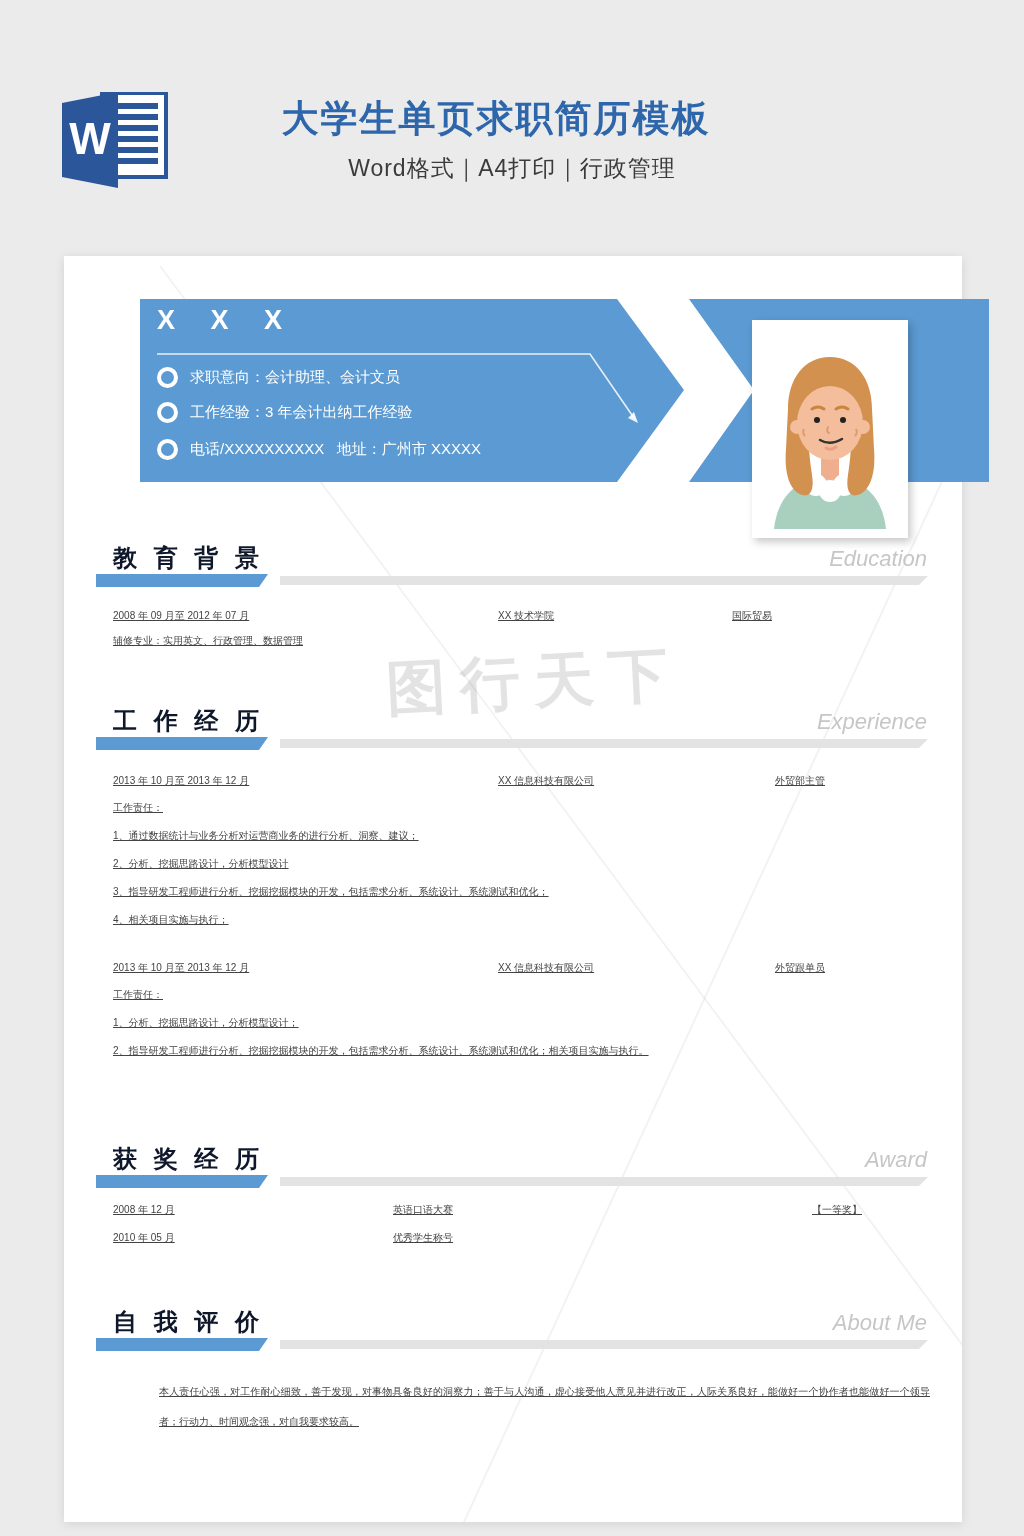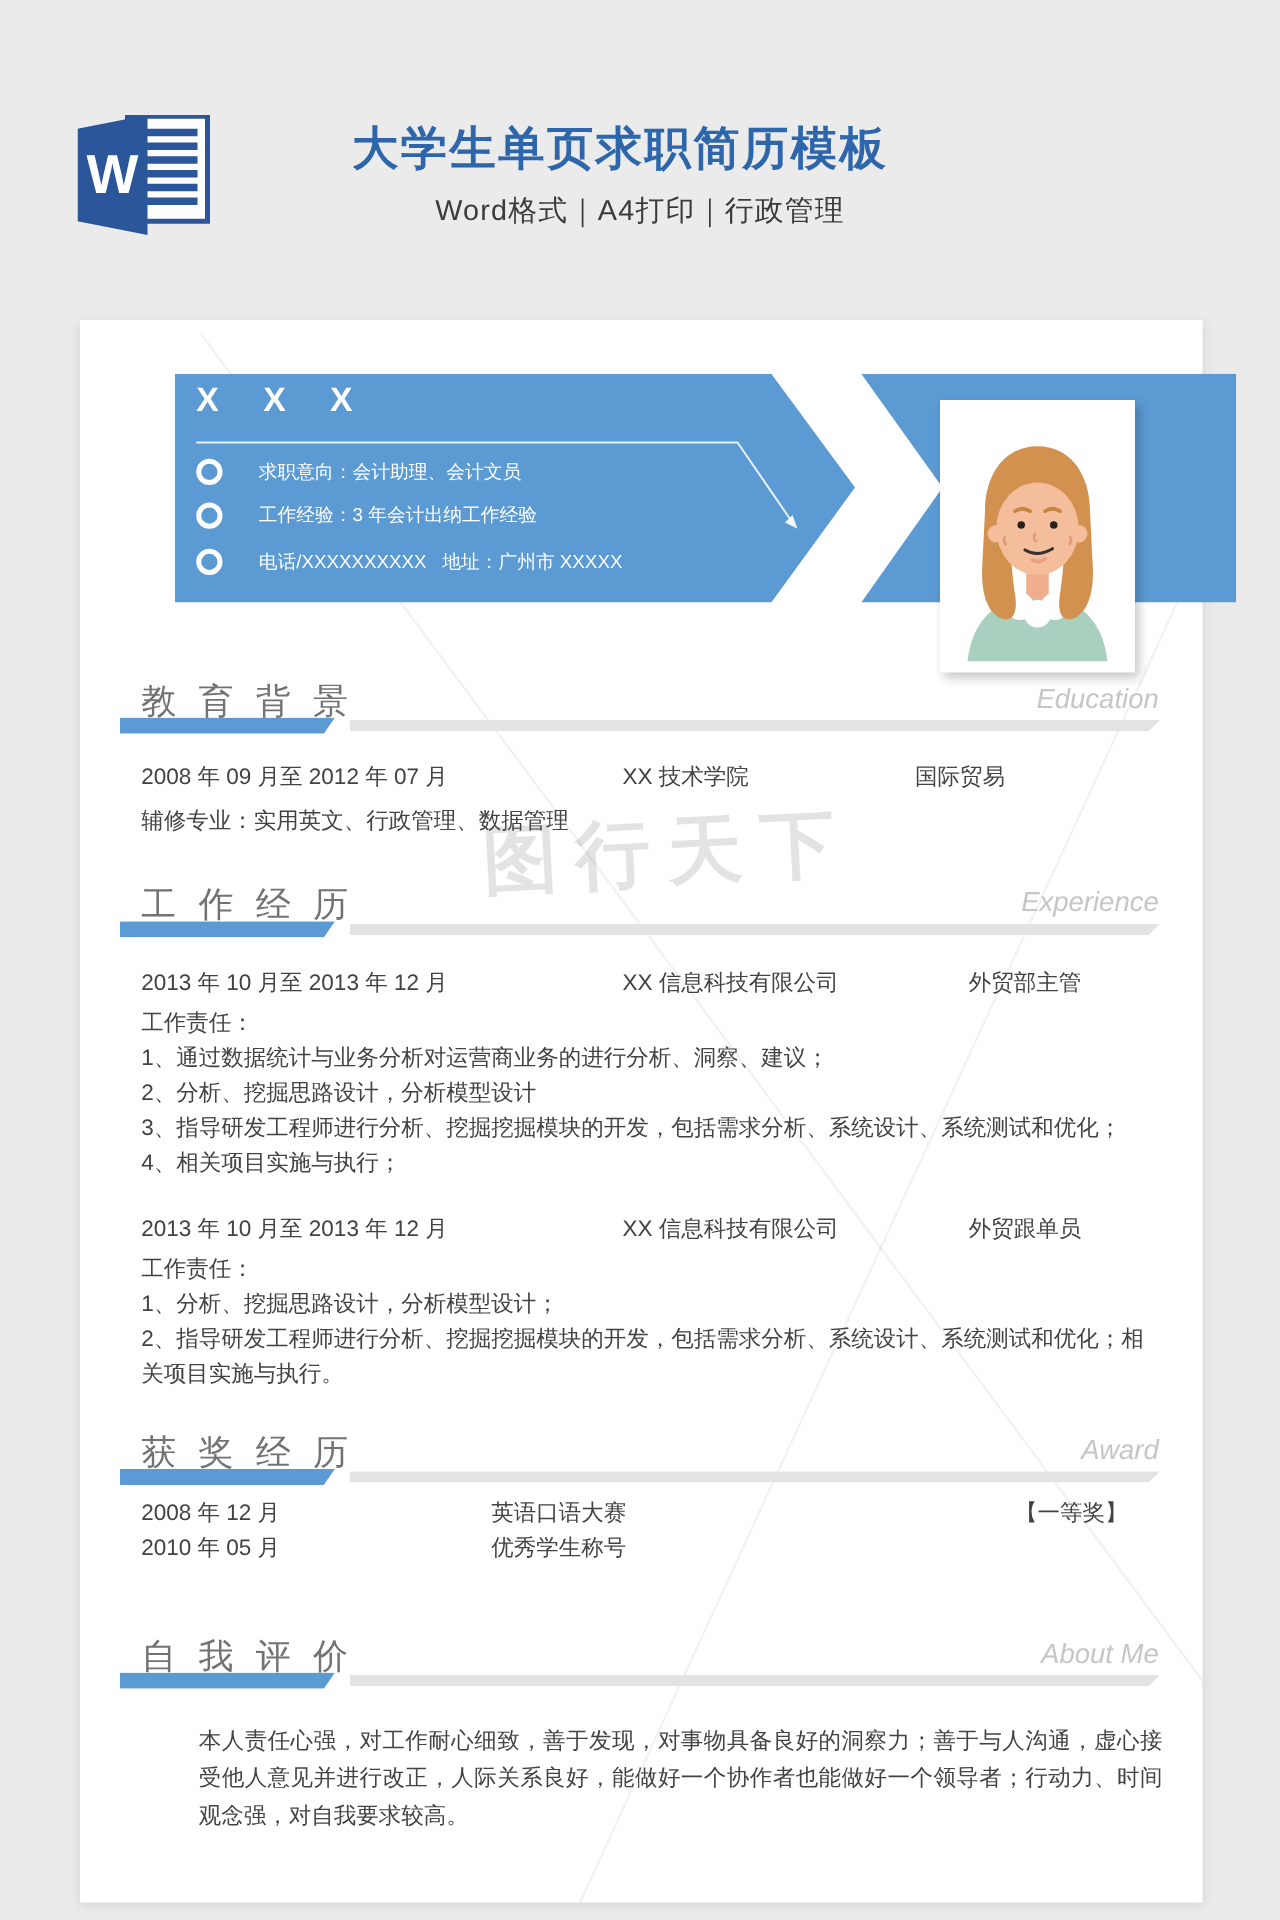--- a/index.html
+++ b/index.html
@@ -20,41 +20,41 @@
   .wm-lines{position:absolute;left:0;top:0;width:898px;height:1266px;pointer-events:none;}
   .wm-text{position:absolute;left:322px;top:386px;font-family:"DejaVu Serif",serif;
     font-size:60px;font-weight:bold;letter-spacing:14px;color:rgba(0,0,0,0.11);
     transform:rotate(-3deg);white-space:nowrap;}
 
   
   .banner{position:absolute;left:32px;top:43px;width:849px;height:204px;margin-left:44px;}
   .banner svg.banner-shapes{position:absolute;left:0;top:0;}
   .banner-name{position:absolute;left:17px;top:6px;color:#ffffff;font-size:27px;
     font-weight:bold;letter-spacing:14px;}
-  .bullet{position:absolute;left:17px;display:flex;align-items:center;height:22px;gap:17px;}
+  .bullet{position:absolute;left:17px;display:flex;align-items:center;height:22px;}
   .bullet .ring{width:13px;height:13px;border:4px solid #ffffff;border-radius:50%;
     margin-right:12px;flex:0 0 auto;}
   .bullet .btxt{color:#ffffff;font-size:15px;white-space:pre;}
 
   
   .photo-card{position:absolute;left:688px;top:64px;width:156px;height:218px;background:#ffffff;
     box-shadow:3px 4px 8px rgba(0,0,0,0.22);display:flex;align-items:center;justify-content:center;}
 
   
   .section{position:absolute;left:32px;width:849px;}
   .sec-head{position:relative;height:30px;}
-  .sec-title{position:absolute;left:17px;top:0;font-size:28px;font-weight:400;
-    color:#737373;letter-spacing:5px;}
+  .sec-title{position:absolute;left:17px;top:0;font-size:24px;font-weight:700;
+    color:#0f172a;letter-spacing:5px;}
   .sec-en{position:absolute;right:18px;bottom:0;font-size:22px;font-style:italic;color:#c6c6c6;}
   .sec-bar{position:relative;height:13px;margin-top:2px;}
   .bar-blue{position:absolute;left:0;top:0;width:172px;height:13px;background:#5b9ad2;
     clip-path:polygon(0 0,100% 0,calc(100% - 9px) 100%,0 100%);}
   .bar-gray{position:absolute;left:184px;top:2px;width:648px;height:9px;background:#e3e3e3;
     clip-path:polygon(0 0,100% 0,calc(100% - 9px) 100%,0 100%);}
-  .sec-body{padding:0 15px 0 17px;color:#434343;font-size:18px;}
+  .sec-body{padding:0 15px 0 17px;color:#434343;font-size:10px;text-decoration:underline;}
   .row3{display:grid;}
   .edu-grid{grid-template-columns:385px 234px auto;}
   .job-grid{grid-template-columns:385px 277px auto;}
   .award-grid{grid-template-columns:280px 419px auto;}
   .line{line-height:28px;}
   .para{line-height:30px;text-align:justify;margin-left:46px;}
 </style>
 </head>
 <body>
 

